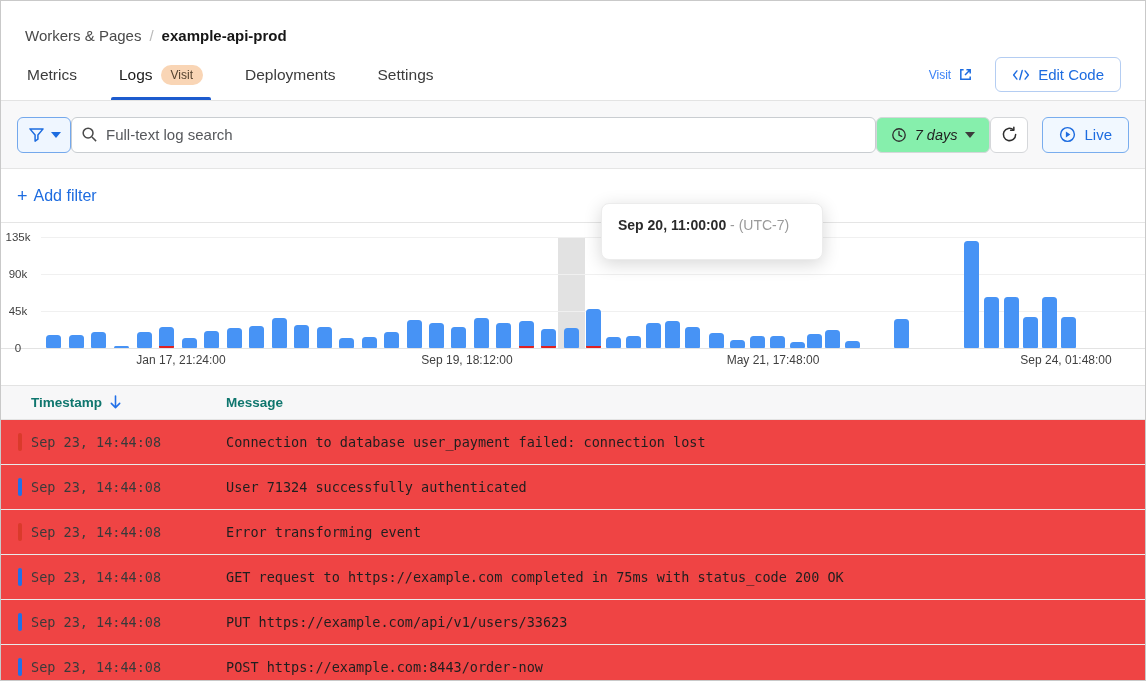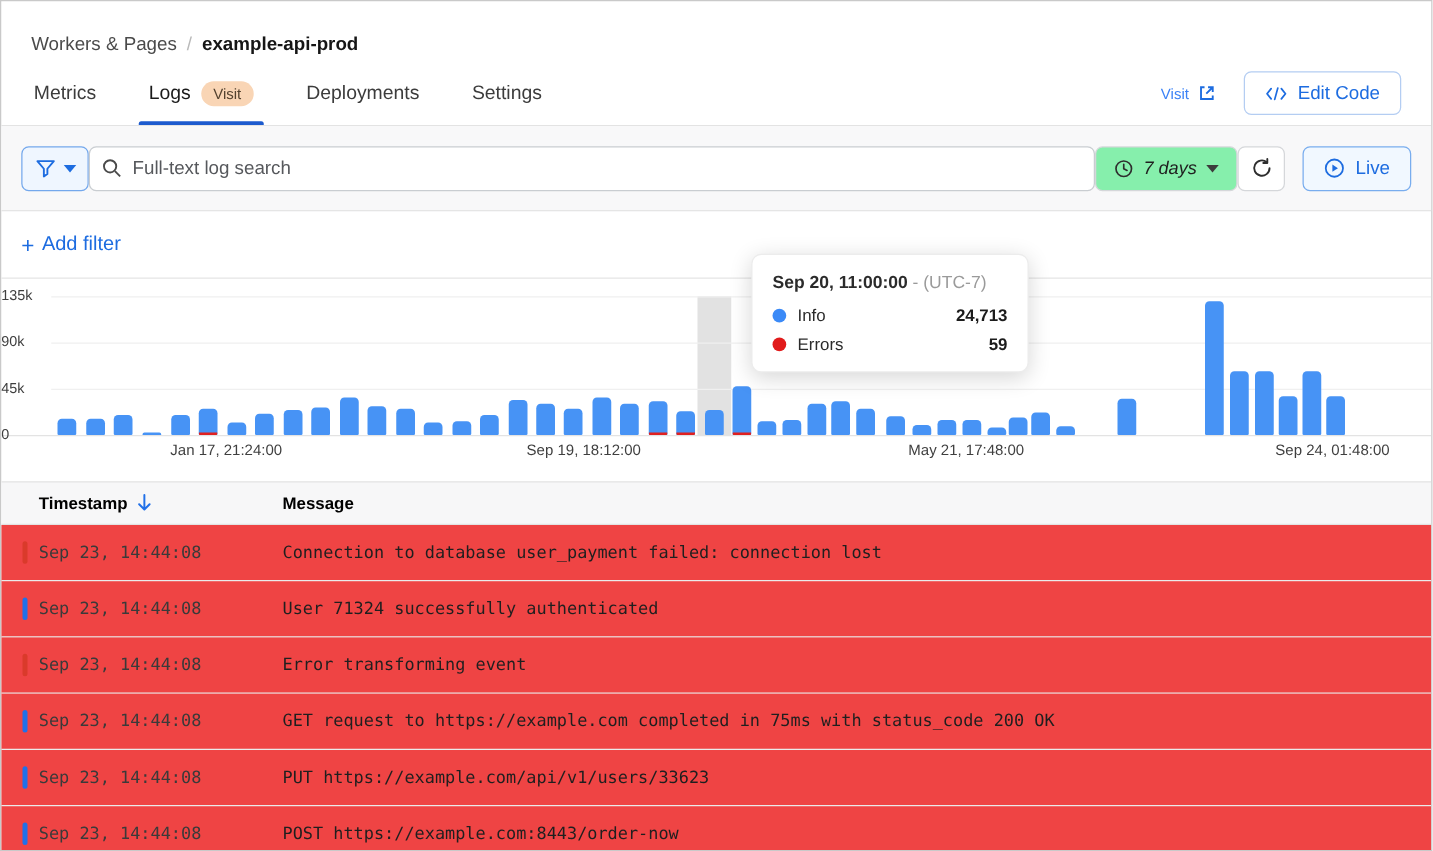--- a/index.html
+++ b/index.html
@@ -44,36 +44,36 @@
   .caret.dark { border-top-color:#3c3c3c; }
   
   .addfilterrow { height:54px; border-bottom:1px solid #e5e5e5; display:flex; align-items:center; padding:0 16px; }
   .addfilter { display:flex; align-items:center; gap:6px; color:#1d6ce0; font-size:16px; cursor:pointer; }
   .addfilter .plus { font-size:18px; line-height:1; }
   
   .chart-section { position:relative; height:155px; }
   .plot { position:absolute; left:0; right:0; top:14px; height:111px; }
   .gridline { position:absolute; left:40px; right:0; height:1px; background:#f0f0f0; }
   .gridline.base { background:#e3e3e3; left:0; }
-  .ylabel { position:absolute; width:34px; text-align:left; font-size:11.5px; color:#3f3f3f; transform:translateY(-50%); }
+  .ylabel { position:absolute; width:34px; text-align:center; font-size:11.5px; color:#3f3f3f; transform:translateY(-50%); }
   .xlabel { position:absolute; top:130px; transform:translateX(-50%); font-size:12px; color:#3f3f3f; white-space:nowrap; }
   .hl-band { position:absolute; top:0; bottom:0; background:#e2e2e2; }
   .bar { position:absolute; bottom:0; width:15px; background:#4793f5; border-radius:3.5px 3.5px 1px 1px; overflow:hidden; cursor:pointer; }
   .bar-err { position:absolute; left:0; right:0; bottom:0; background:#e02020; }
   
   .tooltip { position:absolute; left:600px; top:202px; width:222px; background:#fff; border:1px solid #ececec;
     border-radius:8px; box-shadow:0 4px 18px rgba(0,0,0,.16); padding:13px 16px 14px; z-index:50; }
   .tt-title { font-size:14px; color:#9a9a9a; margin-bottom:12px; }
   .tt-title b { color:#2b2b2b; font-weight:bold; }
   .tt-row { display:flex; align-items:center; gap:9px; margin-top:8px; font-size:13.5px; color:#2b2b2b; }
   .tt-dot { width:11px; height:11px; border-radius:50%; flex:none; }
   .tt-val { margin-left:auto; font-weight:bold; color:#1c1c1c; }
   
   .log-header { height:35px; margin-top:7px; background:#f7f7f8; border-top:1px solid #e3e3e3; border-bottom:1px solid #e3e3e3;
-    display:grid; grid-template-columns:195px 1fr; align-items:center; padding-left:30px; font-size:13.5px; font-weight:bold; color:#000000; }
+    display:grid; grid-template-columns:195px 1fr; align-items:center; padding-left:30px; font-size:13.5px; font-weight:bold; color:#0f766e; }
   .col-ts { display:flex; align-items:center; gap:7px; cursor:pointer; }
   .log-row { height:45px; border-bottom:1px solid #eaeaea; display:grid; grid-template-columns:195px 1fr; align-items:center;
     padding-left:30px; position:relative; font-family:"DejaVu Sans Mono", monospace; font-size:13.5px; cursor:pointer; background:#ef4444; }
   .log-row .ind { position:absolute; left:17px; top:50%; transform:translateY(-50%); width:4px; height:18px; border-radius:2px; }
   .log-row .ts { color:#3a3a3a; }
   .log-row .msg { color:#1f1f1f; }
 </style>
 </head>
 <body>
 
@@ -234,32 +234,20 @@
         <span class="xlabel" style="left: 466px;">Sep 19, 18:12:00</span>
         <span class="xlabel" style="left: 772px;">May 21, 17:48:00</span>
         <span class="xlabel" style="left: 1065px;">Sep 24, 01:48:00</span>
       </div>
   </div>
 
   <div class="tooltip">
     <div class="tt-title">
       <b>Sep 20, 11:00:00</b><span> - (UTC-7)</span>
     </div>
-    <div id="tt-rows">
-        <div class="tt-row">
-          <span class="tt-dot" style="background: rgb(59, 138, 247);"></span>
-          <span>Info</span>
-          <span class="tt-val">24,713</span>
-        </div>
-        <div class="tt-row">
-          <span class="tt-dot" style="background: rgb(225, 27, 27);"></span>
-          <span>Errors</span>
-          <span class="tt-val">59</span>
-        </div>
-      </div>
   </div>
 
   <div class="log-header">
     <span class="col-ts">
       <span>Timestamp</span>
       <svg width="13" height="15" viewBox="0 0 14 16">
         <path d="M7 1 V13 M2.5 9 L7 13.5 L11.5 9" fill="none" stroke="#2170e8" stroke-width="1.7" stroke-linecap="round" stroke-linejoin="round"></path>
       </svg>
     </span>
     <span>Message</span>

